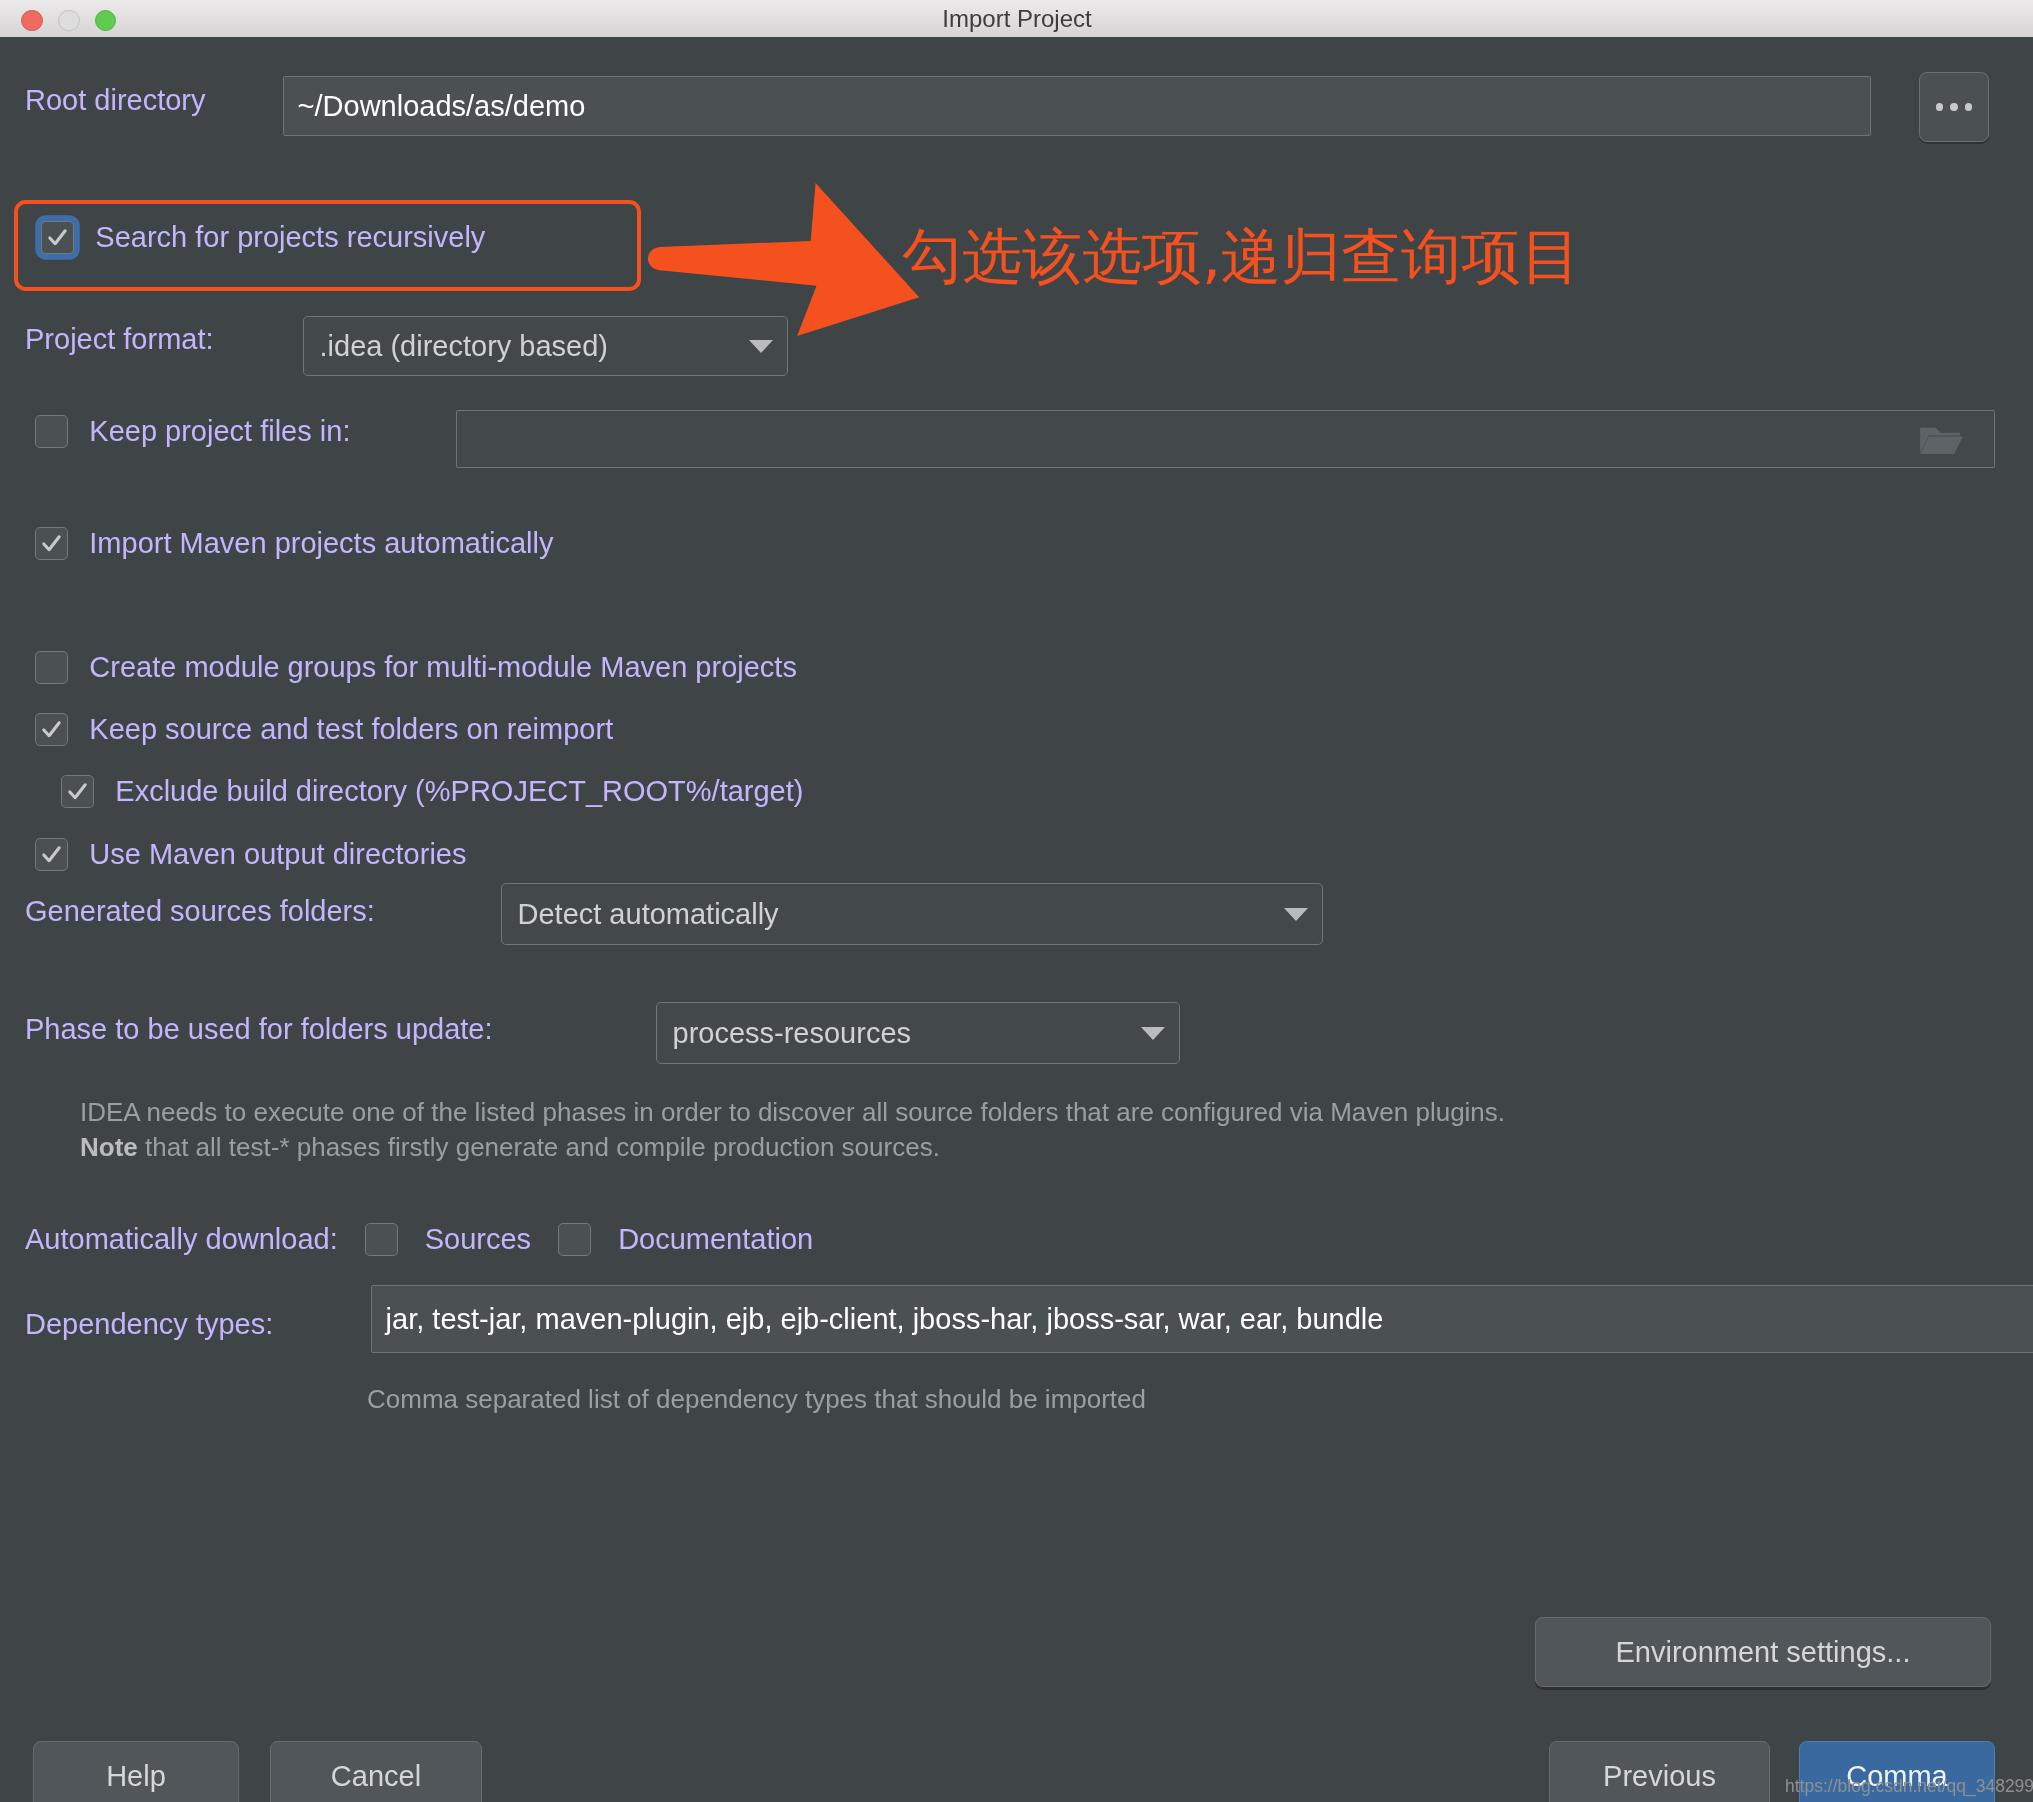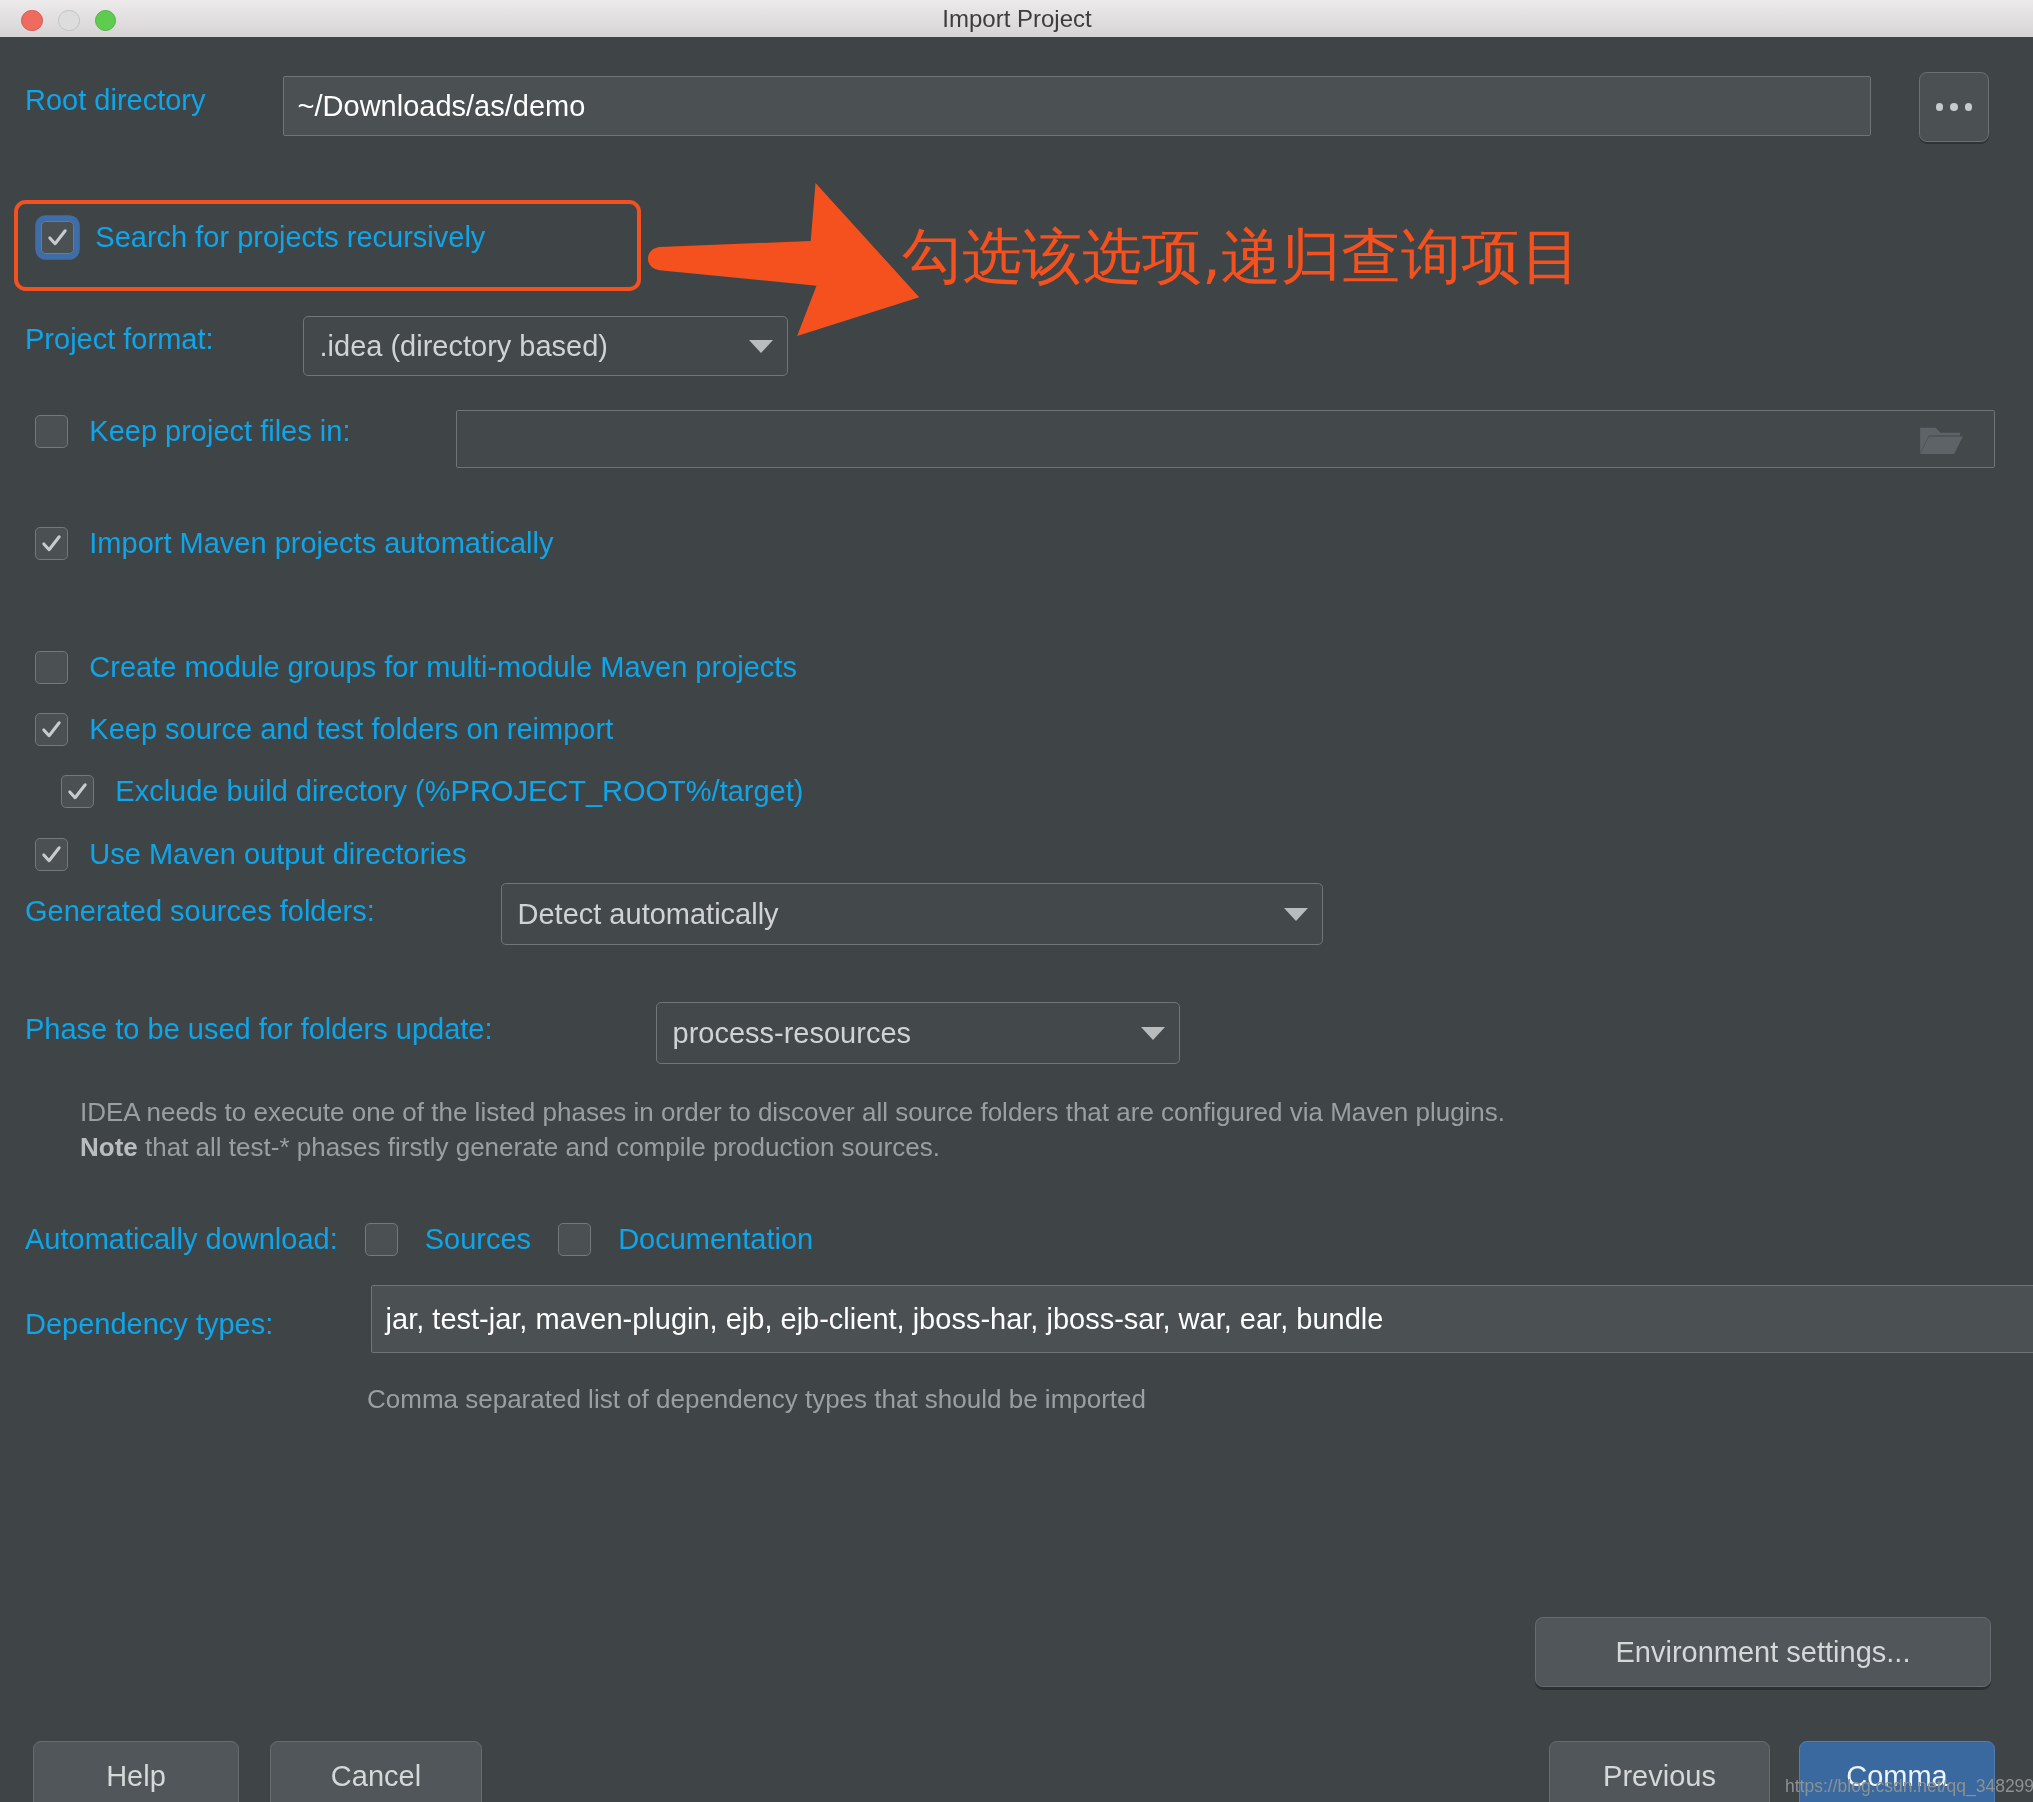--- a/index.html
+++ b/index.html
@@ -26,21 +26,21 @@
   .title-text{
     position:absolute;left:0;top:0;width:2034px;height:37px;
     line-height:37px;text-align:center;color:#3d3d3d;font-size:24px;
   }
 
   
   .content{position:absolute;left:0;top:37px;width:2034px;height:1766px;background:#3f4447;}
 
   .row{position:absolute;display:flex;align-items:center;}
 
-  .lbl{color:#0ea5e9;font-size:29px;white-space:nowrap;}
+  .lbl{color:#c4b5fd;font-size:29px;white-space:nowrap;}
   .lbl-dim{color:#9aa0a2;font-size:26px;white-space:nowrap;}
 
   
   .field{
     background:#4b5053;border:1px solid #6e7477;border-radius:1.9px;
     color:#ffffff;font-size:29px;
     display:flex;align-items:center;padding:0 13.6px;box-sizing:border-box;
   }
   .field.empty{background:#43484b;}
 

